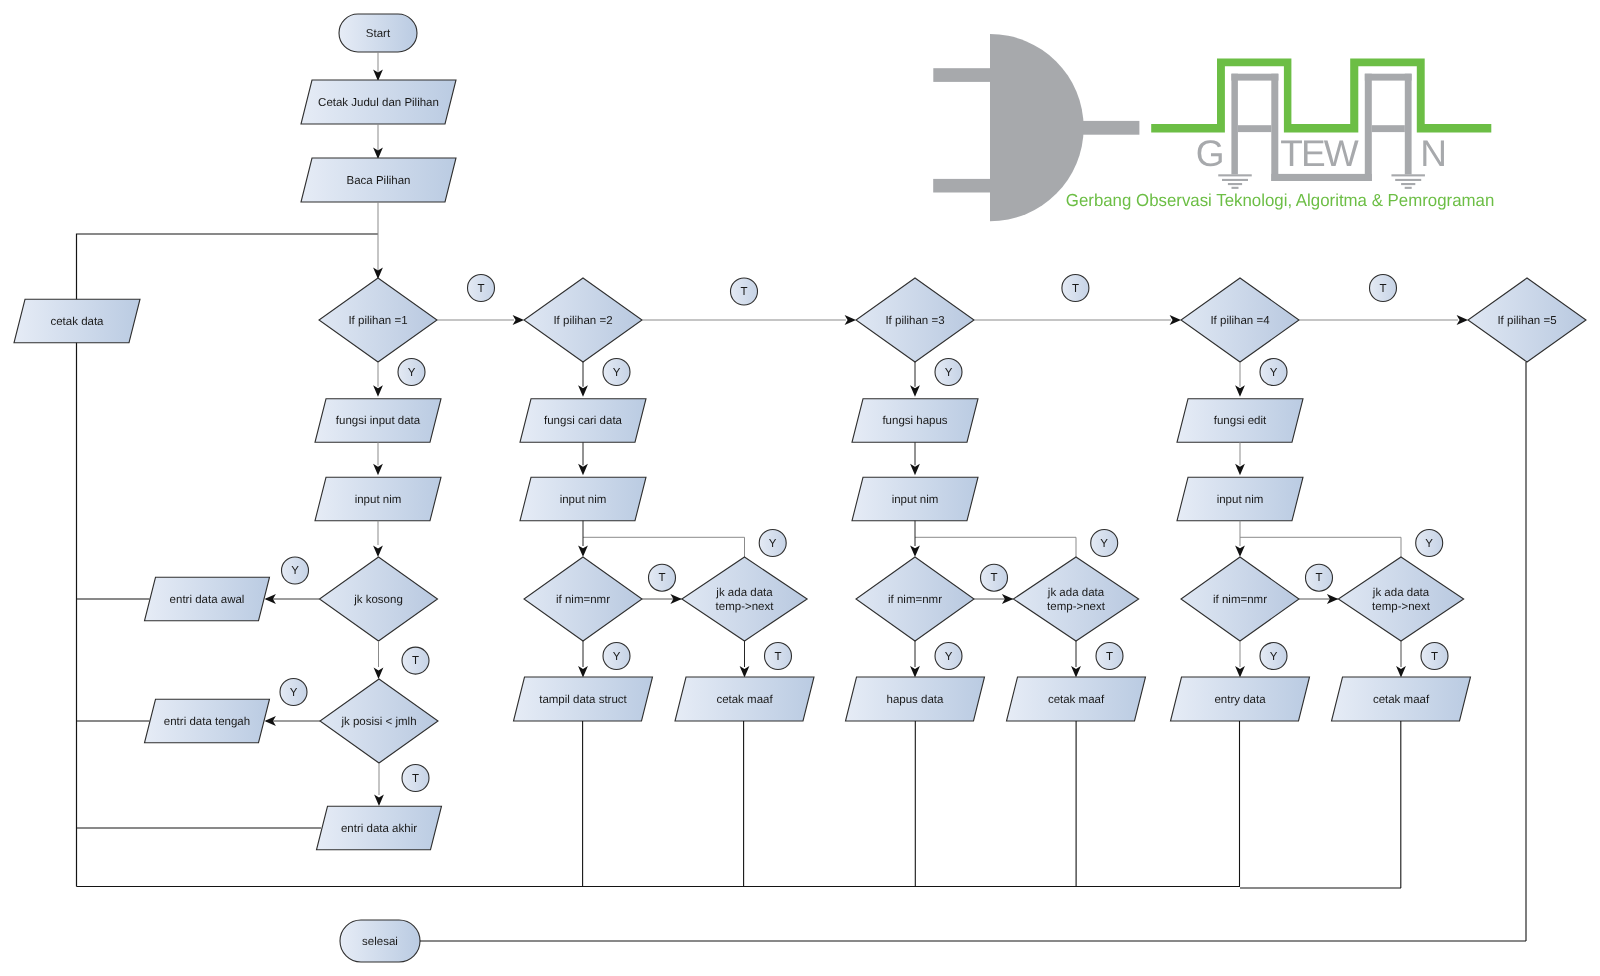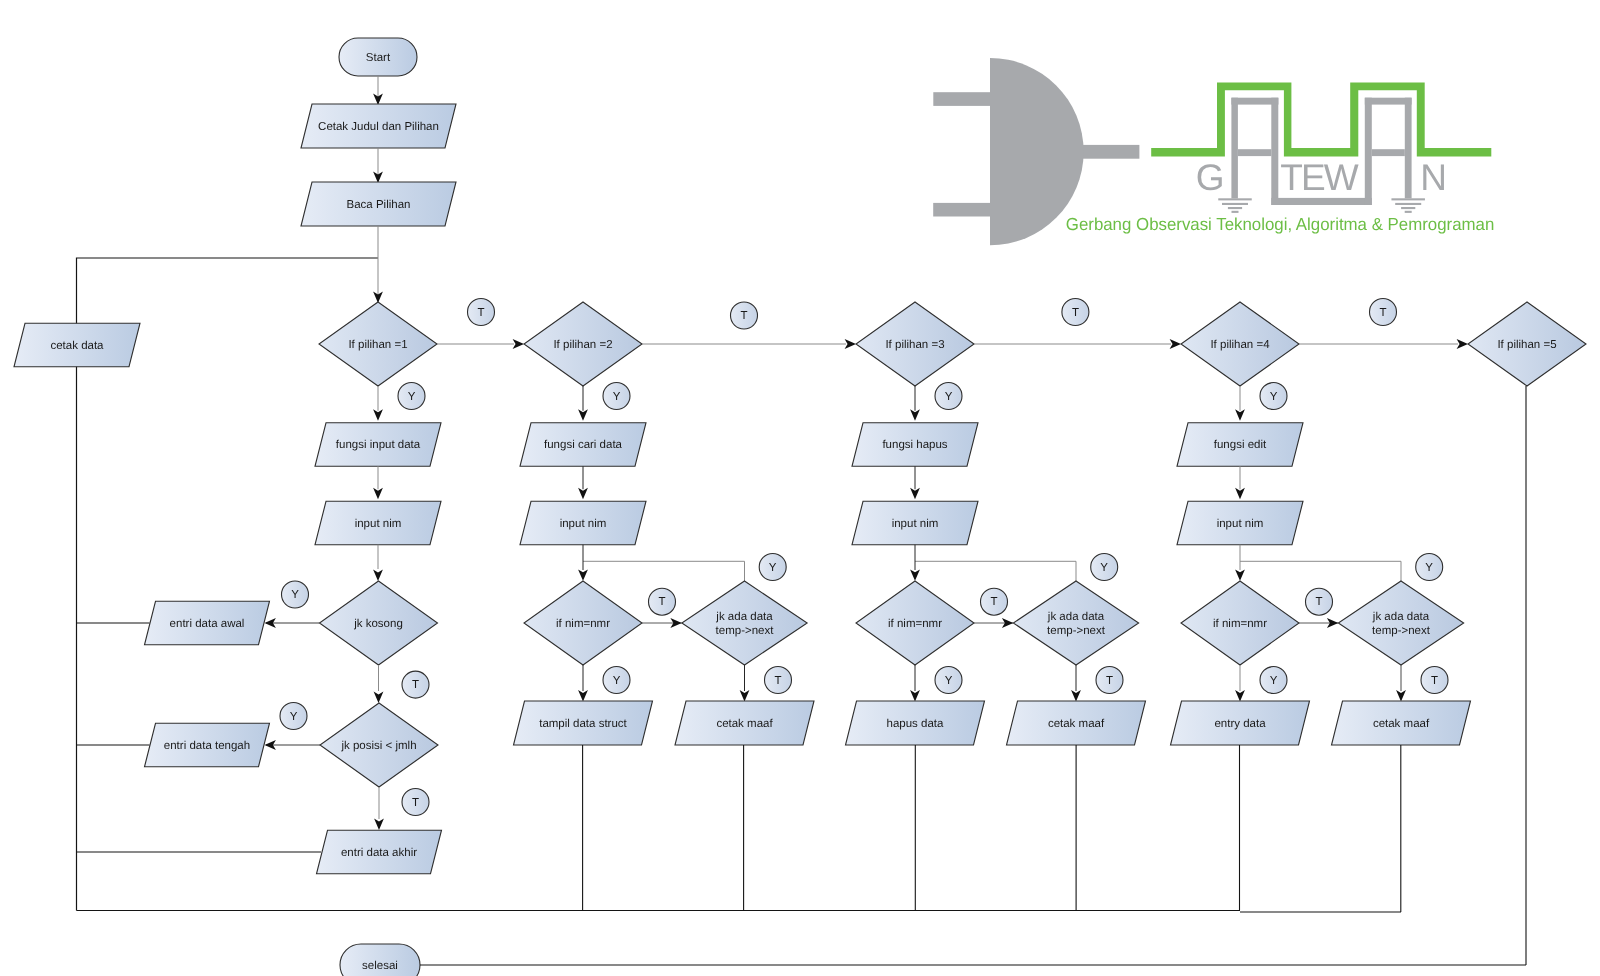--- a/index.html
+++ b/index.html
@@ -1,19 +1,19 @@
 <!DOCTYPE html>
 <html><head>
 <meta charset="utf-8">
 <style>
   html,body{margin:0;padding:0;background:#ffffff;
     -webkit-font-smoothing:antialiased;-moz-osx-font-smoothing:grayscale;
     text-rendering:geometricPrecision;}
   body{width:1600px;height:976px;overflow:hidden;font-family:"Liberation Sans",sans-serif;}
-  #stage{position:relative;width:1600px;height:824px;margin-top:24px;}
+  #stage{position:relative;width:1600px;height:824px;}
   svg{display:block;transform:translateZ(0);}
   .nodeText{font-family:"Liberation Sans",sans-serif;font-size:11.5px;fill:#1a1a1a;text-anchor:middle;dominant-baseline:middle;}
 </style>
 </head>
 <body>
 
 <div id="stage">
   <svg id="chart" width="1600" height="976" viewBox="0 0 1600 976">
       <defs>
         <linearGradient id="gBox" x1="0%" y1="0%" x2="100%" y2="0%">

